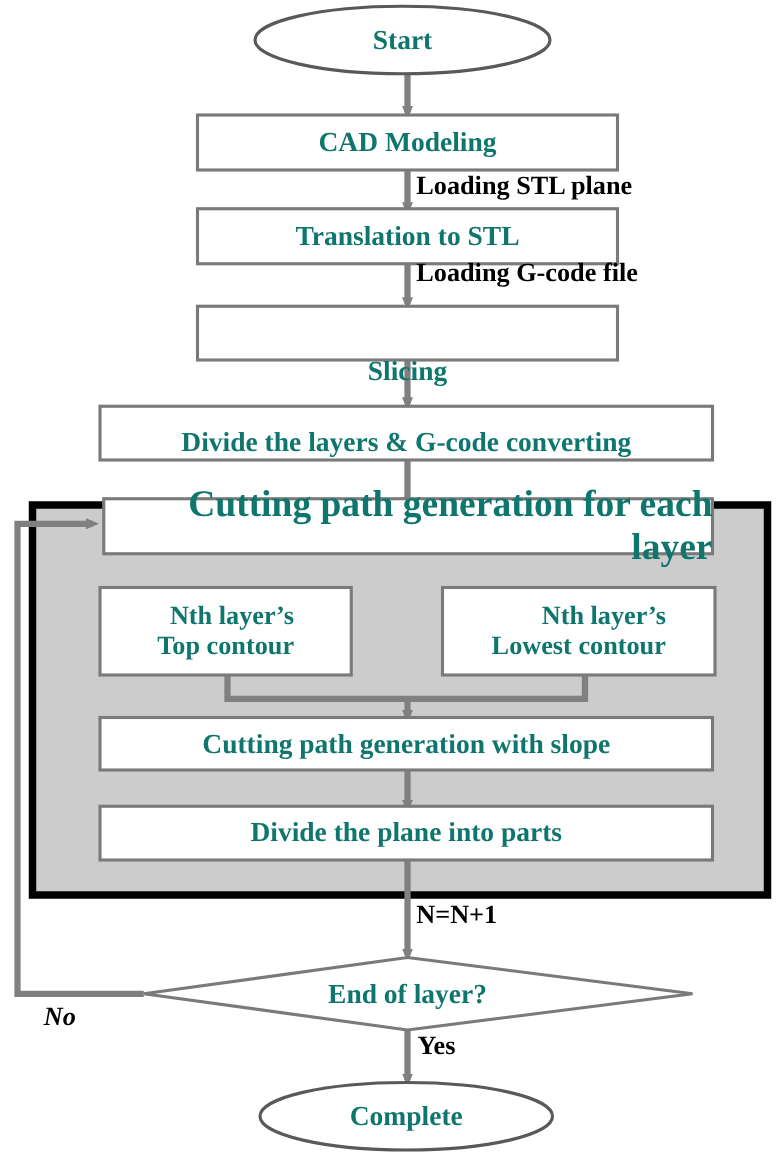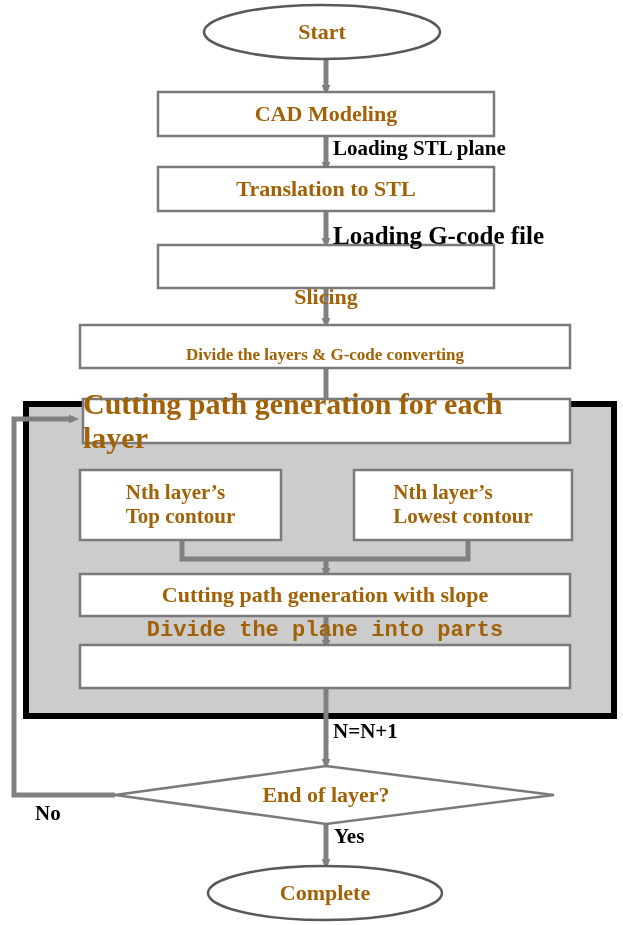--- a/index.html
+++ b/index.html
@@ -20,23 +20,23 @@
     left: 0;
     top: 0;
     width: 623px;
     height: 925px;
   }
   .node-text {
     position: absolute;
     display: flex;
     align-items: center;
     justify-content: center;
-    text-align: left;
+    text-align: right;
     font-weight: bold;
-    color: #a16207;
+    color: #0f766e;
     line-height: 1.12;
     pointer-events: none;
     white-space: pre-line;
   }
   .edge-label {
     position: absolute;
     font-weight: bold;
     color: #000000;
     white-space: nowrap;
   }
@@ -104,41 +104,41 @@
   </svg>
 
   <div class="node-text" style="left:204px; top:5px; width:236px; height:54px; font-size:22px;">Start</div>
 
   <div class="node-text" style="left:158px; top:92px; width:336px; height:44px; font-size:22px;">CAD Modeling</div>
 
   <div class="node-text" style="left:158px; top:167px; width:336px; height:44px; font-size:22px;">Translation to STL</div>
 
   <div class="node-text" style="left:158px; top:245px; width:336px; height:43px; font-size:22px;margin-top:31px;">Slicing</div>
 
-  <div class="node-text" style="left:80px; top:325px; width:490px; height:59px; font-size:17px;">Divide the layers &amp; G-code converting</div>
+  <div class="node-text" style="left:80px; top:325px; width:490px; height:59px; font-size:22px;">Divide the layers &amp; G-code converting</div>
 
   <div class="node-text" style="left:83px; top:399px; width:487px; height:44px; font-size:30px;">Cutting path generation for each layer</div>
 
   <div class="node-text" style="left:80px; top:470px; width:201px; height:70px; font-size:21px;">Nth layer’s
 Top contour</div>
 
   <div class="node-text" style="left:354px; top:470px; width:218px; height:70px; font-size:21px;">Nth layer’s
 Lowest contour</div>
 
   <div class="node-text" style="left:80px; top:574px; width:490px; height:42px; font-size:22px;">Cutting path generation with slope</div>
 
-  <div class="node-text" style="left:80px; top:610px; width:490px; height:43px; font-size:22px;font-family:Liberation Mono, monospace;">Divide the plane into parts</div>
+  <div class="node-text" style="left:80px; top:645px; width:490px; height:43px; font-size:22px;">Divide the plane into parts</div>
 
   <div class="node-text" style="left:208px; top:866px; width:234px; height:54px; font-size:22px;">Complete</div>
 
   <div class="node-text" style="left:176px; top:769px; width:300px; height:52px; font-size:22px;">End of layer?</div>
 
   <div class="edge-label" style="left:333px; top:136px; font-size:21px;">Loading STL plane</div>
 
-  <div class="edge-label" style="left:333px; top:222px; font-size:25px;">Loading G-code file</div>
+  <div class="edge-label" style="left:333px; top:206px; font-size:21px;">Loading G-code file</div>
 
   <div class="edge-label" style="left:333px; top:719px; font-size:21px;">N=N+1</div>
 
-  <div class="edge-label" style="left:35px; top:801px; font-size:21px;">No</div>
+  <div class="edge-label" style="left:35px; top:801px; font-size:21px;font-style:italic;">No</div>
 
   <div class="edge-label" style="left:334px; top:824px; font-size:21px;">Yes</div>
 
 </div>
 
 </body></html>

